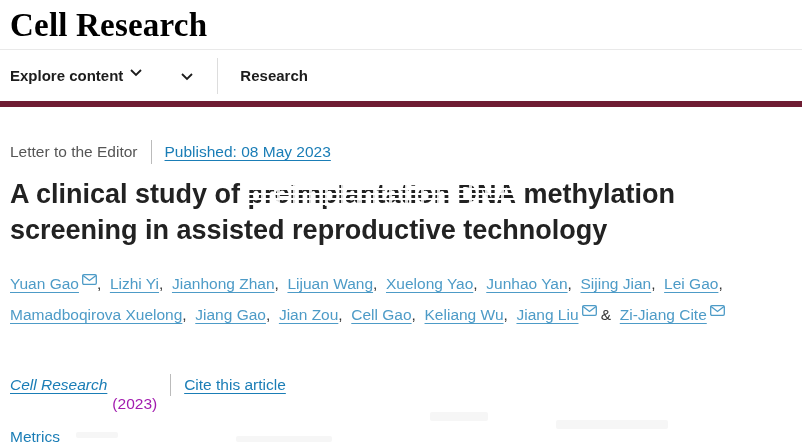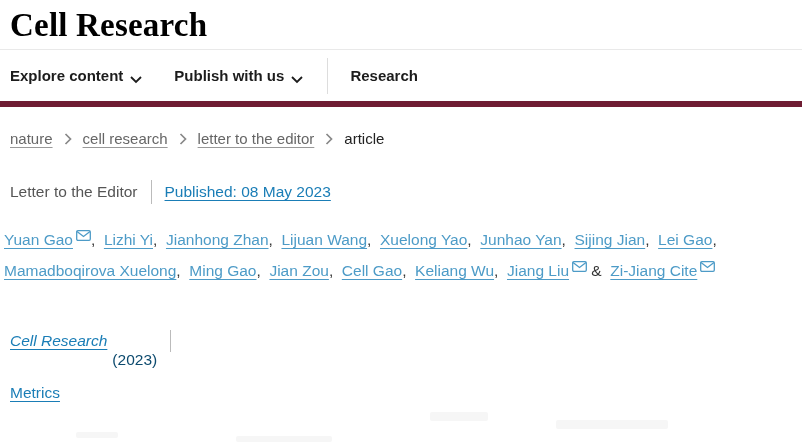--- a/index.html
+++ b/index.html
@@ -9,21 +9,21 @@
   .page { position:relative; width:802px; height:445px; }
 
   
   .logo-row { padding:7px 10px 6px 10px; }
   .logo { font-family:"Liberation Serif","DejaVu Serif",serif; font-weight:600;
     font-size:33px; letter-spacing:.2px; color:#000; line-height:1.1; }
   .hair-rule { border-top:1px solid #e9e9e9; }
 
   
   .nav { display:flex; align-items:center; height:51px; padding:0 10px; }
-  .nav-item { display:flex; align-items:flex-end; font-weight:700; font-size:15px;
+  .nav-item { display:flex; align-items:flex-start; font-weight:700; font-size:15px;
     color:#1c1c1c; margin-right:32px; cursor:pointer; }
   .nav-item svg { margin-left:7px; margin-top:2px; }
   .nav-divider { width:1px; height:36px; background:#ddd; margin:0 22px 0 -8px; }
   .accent-bar { height:6px; width:100%; }
 
   
   .breadcrumb { display:flex; align-items:center; padding:0 10px; margin-top:23px;
     font-size:15px; }
   .crumb { color:#666; text-decoration:underline; text-underline-offset:3px;
     text-decoration-color:#999; cursor:pointer; }
@@ -42,32 +42,32 @@
   
   .title { padding:0 10px; margin-top:12px; font-size:27px; font-weight:700;
     line-height:36px; color:#222; max-width:790px; }
   .glitch { position:relative; display:inline-block; }
   .glitch::after { content:""; position:absolute; inset:4px 0 6px 0; pointer-events:none;
     background:
       repeating-linear-gradient(180deg, transparent 0 3px, #fff 3px 5px),
       repeating-linear-gradient(90deg, transparent 0 13px, rgba(255,255,255,.85) 13px 16px); }
 
   
-  .authors { padding:0 4px; margin-top:20px; font-size:15.5px; line-height:31px;
+  .authors { padding:0 10px; margin-top:20px; font-size:15.5px; line-height:31px;
     max-width:792px; }
   .author a { color:#4d9bc7; text-decoration:underline; text-underline-offset:3px;
     cursor:pointer; }
   .sep { color:#333; white-space:pre; }
   .email-icon { margin-left:3px; vertical-align:4px; }
 
   
   .citation { display:flex; align-items:center; padding:0 10px; margin-top:27px;
     font-size:15.5px; }
   .journal-link { font-style:italic; }
-  .year { color:#0c4a6e; margin-left:5px;margin-top:38px; }
+  .year { color:#a21caf; margin-left:5px;margin-top:38px; }
 
   
   .metrics-row { padding:0 10px; margin-top:15px; font-size:15.5px; }
 
   
   .ghost { position:absolute; background:#f6f6f6; border-radius:2px; }
 </style>
 </head>
 <body>
 
@@ -79,92 +79,72 @@
   <div class="hair-rule"></div>
 
   <div class="nav">
     <div class="nav-item">
       <span>Explore content</span>
       <svg width="12" height="8" viewBox="0 0 12 8">
           <polyline points="1,1 6,6 11,1" fill="none" stroke="#1c1c1c" stroke-width="1.8"></polyline>
         </svg>
     </div>
     <div class="nav-item">
-      <span>Publish with us</span>
       <svg width="12" height="8" viewBox="0 0 12 8">
           <polyline points="1,1 6,6 11,1" fill="none" stroke="#1c1c1c" stroke-width="1.8"></polyline>
         </svg>
     </div>
     <div class="nav-divider"></div>
     <div class="nav-item">
       <span>Research</span>
     </div>
   </div>
   <div class="accent-bar" style="background:#6f1d33"></div>
 
-  <div class="breadcrumb">
-    <a class="crumb">nature</a>
-    <span class="crumb-sep">
-        <svg width="8" height="12" viewBox="0 0 8 12">
-          <polyline points="1.5,1 6.5,6 1.5,11" fill="none" stroke="#888" stroke-width="1.7"></polyline>
-        </svg>
-      </span>
-    <a class="crumb">cell research</a>
-    <span class="crumb-sep">
-        <svg width="8" height="12" viewBox="0 0 8 12">
-          <polyline points="1.5,1 6.5,6 1.5,11" fill="none" stroke="#888" stroke-width="1.7"></polyline>
-        </svg>
-      </span>
-    <a class="crumb">letter to the editor</a>
-    <span class="crumb-sep">
-        <svg width="8" height="12" viewBox="0 0 8 12">
-          <polyline points="1.5,1 6.5,6 1.5,11" fill="none" stroke="#888" stroke-width="1.7"></polyline>
-        </svg>
-      </span>
-    <span class="crumb-current">article</span>
-  </div>
 
   <div class="meta-line">
     <span class="article-type">Letter to the Editor</span>
     <span class="v-divider tall"></span>
     <a class="blue-link">Published: 08 May 2023</a>
   </div>
 
+  <h1 class="title"><span>A clinical study of </span><span class="glitch">preimplantation DNA</span><span> methylation</span><br><span>screening in assisted reproductive technology</span></h1>
 
   <div class="authors">
     <span class="author"><a>Yuan Gao</a><svg class="email-icon" width="15" height="11" viewBox="0 0 15 11">
           <rect x="0.7" y="0.7" width="13.6" height="9.6" rx="1.2" fill="none" stroke="#4d9bc7" stroke-width="1.3"></rect>
           <polyline points="1,1.4 7.5,6.4 14,1.4" fill="none" stroke="#4d9bc7" stroke-width="1.3"></polyline>
         </svg><span class="sep">, </span></span>
     <span class="author"><a>Lizhi Yi</a><span class="sep">, </span></span>
     <span class="author"><a>Jianhong Zhan</a><span class="sep">, </span></span>
     <span class="author"><a>Lijuan Wang</a><span class="sep">, </span></span>
     <span class="author"><a>Xuelong Yao</a><span class="sep">, </span></span>
     <span class="author"><a>Junhao Yan</a><span class="sep">, </span></span>
     <span class="author"><a>Sijing Jian</a><span class="sep">, </span></span>
     <span class="author"><a>Lei Gao</a><span class="sep">, </span></span><br>
     <span class="author"><a>Mamadboqirova Xuelong</a><span class="sep">, </span></span>
-    <span class="author"><a>Ming Gao</a><span class="sep">, </span></span>
+    <span class="author"><a>Jiang Gao</a><span class="sep">, </span></span>
     <span class="author"><a>Jian Zou</a><span class="sep">, </span></span>
     <span class="author"><a>Cell Gao</a><span class="sep">, </span></span>
     <span class="author"><a>Keliang Wu</a><span class="sep">, </span></span>
     <span class="author"><a>Jiang Liu</a><svg class="email-icon" width="15" height="11" viewBox="0 0 15 11">
           <rect x="0.7" y="0.7" width="13.6" height="9.6" rx="1.2" fill="none" stroke="#4d9bc7" stroke-width="1.3"></rect>
           <polyline points="1,1.4 7.5,6.4 14,1.4" fill="none" stroke="#4d9bc7" stroke-width="1.3"></polyline>
         </svg><span class="sep"> &amp; </span></span>
     <span class="author"><a>Zi-Jiang Cite</a><svg class="email-icon" width="15" height="11" viewBox="0 0 15 11">
           <rect x="0.7" y="0.7" width="13.6" height="9.6" rx="1.2" fill="none" stroke="#4d9bc7" stroke-width="1.3"></rect>
           <polyline points="1,1.4 7.5,6.4 14,1.4" fill="none" stroke="#4d9bc7" stroke-width="1.3"></polyline>
         </svg><span class="sep"></span></span>
   </div>
 
   <div class="citation">
     <a class="blue-link journal-link">Cell Research</a>
     <span class="year">(2023)</span>
     <span class="v-divider"></span>
+    <a class="blue-link">Cite this article</a>
   </div>
 
   <div class="metrics-row">
     <a class="blue-link">Metrics</a>
   </div>
 
   <span class="ghost" style="left:430px; top:412px; width:58px; height:9px;"></span>
   <span class="ghost" style="left:556px; top:420px; width:112px; height:9px;"></span>
   <span class="ghost" style="left:236px; top:436px; width:96px; height:6px;"></span>
   <span class="ghost" style="left:76px; top:432px; width:42px; height:6px;"></span>

